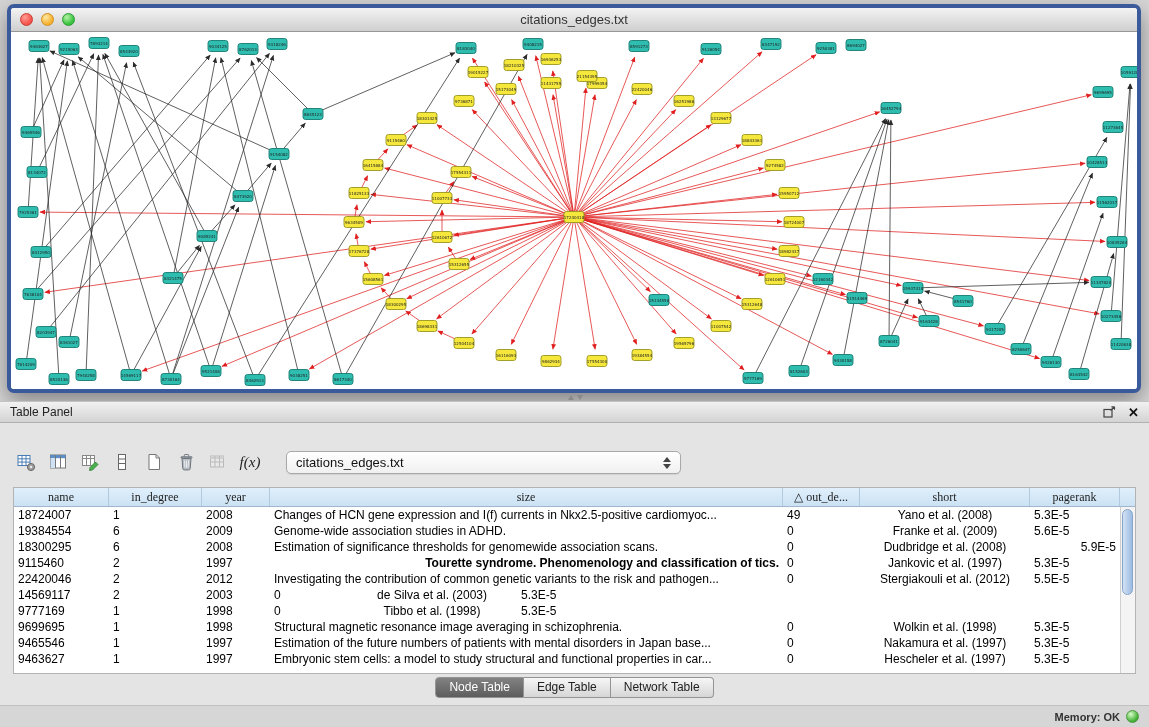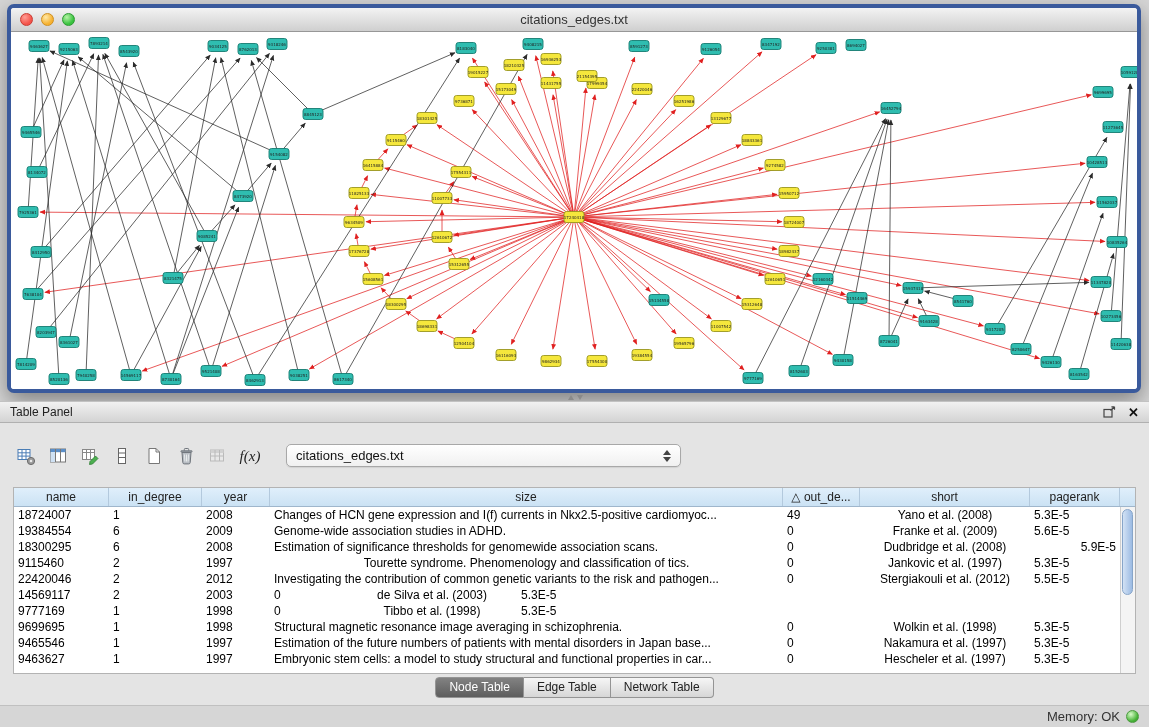--- a/index.html
+++ b/index.html
@@ -34,55 +34,55 @@
 
   
   .table-panel{position:absolute;left:0;top:401px;width:1149px;height:304px;background:#e4e4e4;
     border-top:1px solid #c2c2c2;box-sizing:border-box;}
   .panel-header{height:20px;background:linear-gradient(#f1f1f1,#d3d3d3);border-bottom:1px solid #b0b0b0;
     display:flex;align-items:center;padding:0 10px;font-size:12px;color:#222;}
   .panel-header .spacer{flex:1;}
   .float-icon{display:inline-flex;align-items:center;margin-right:12px;cursor:pointer;}
   .close-icon{font-size:13px;font-weight:bold;color:#111;cursor:pointer;line-height:1;}
 
-  .toolbar{position:absolute;left:14px;top:42px;height:30px;display:flex;align-items:flex-start;gap:8px;}
+  .toolbar{position:absolute;left:14px;top:42px;height:30px;display:flex;align-items:flex-end;gap:8px;}
   .ticon{width:24px;height:24px;display:flex;align-items:center;justify-content:center;cursor:pointer;}
   .fx{font-family:"Liberation Serif",serif;font-style:italic;font-size:15px;color:#222;}
   .dropdown{margin-left:16px;width:395px;height:23px;background:linear-gradient(#ffffff,#f0f0f0);
     border:1px solid #a8a8a8;border-radius:5px;display:flex;align-items:center;padding:0 9px;
     font-size:13px;color:#111;box-shadow:0 1px 1px rgba(0,0,0,0.08);cursor:pointer;box-sizing:border-box;}
   .dd-arrows{margin-left:auto;display:flex;flex-direction:column;gap:2px;}
   .dd-arrows .up{width:0;height:0;border-left:4px solid transparent;border-right:4px solid transparent;border-bottom:5px solid #444;}
   .dd-arrows .dn{width:0;height:0;border-left:4px solid transparent;border-right:4px solid transparent;border-top:5px solid #444;}
 
   .table-wrap{position:absolute;left:13px;right:13px;top:85px;height:187px;background:#fff;
     border:1px solid #b3b3b3;overflow:hidden;box-sizing:border-box;}
   .thead{display:flex;height:19px;background:linear-gradient(#e0effb,#cbe2f4);border-bottom:1px solid #9fb6cc;
     padding-right:15px;box-sizing:border-box;}
   .th{font-size:12px;line-height:18px;text-align:center;color:#222;border-right:1px solid #b3c9dd;
-    overflow:hidden;white-space:nowrap;box-sizing:border-box;cursor:pointer;}
+    overflow:hidden;white-space:nowrap;box-sizing:border-box;cursor:pointer;font-family:Liberation Serif, serif;}
   .tbody{background:#fff;}
   .tr{display:flex;height:16px;padding-right:15px;box-sizing:border-box;}
   .td{font-size:12px;line-height:16px;color:#000;padding:0 4px;overflow:hidden;white-space:nowrap;
     text-overflow:ellipsis;box-sizing:border-box;}
   .vscroll{position:absolute;right:0;top:19px;bottom:0;width:15px;background:#f4f4f4;border-left:1px solid #cfcfcf;box-sizing:border-box;}
   .vthumb{position:absolute;left:1px;top:2px;width:11px;height:86px;border-radius:6px;
     background:linear-gradient(to right,#d3e2f4,#9cbbe3);border:1px solid #87a5c9;box-sizing:border-box;}
 
   .tabs{position:absolute;left:0;right:0;top:275px;display:flex;justify-content:center;}
   .tab{height:19px;line-height:18px;font-size:12px;padding:0 13px;border:1px solid #949494;border-left:none;
     background:linear-gradient(#f6f6f6,#d6d6d6);color:#222;cursor:pointer;}
   .tab:first-child{border-left:1px solid #949494;border-radius:4px 0 0 4px;}
   .tab:last-child{border-radius:0 4px 4px 0;}
   .tab.active{background:linear-gradient(#828282,#5d5d5d);color:#fff;}
 
   
   .statusbar{position:absolute;left:0;top:705px;width:1149px;height:22px;background:#d6d6d6;
     border-top:1px solid #c0c0c0;display:flex;align-items:center;justify-content:flex-end;
-    padding-right:10px;gap:6px;font-size:13px;color:#333;box-sizing:border-box;}
+    padding-right:10px;gap:6px;font-size:11px;color:#333;box-sizing:border-box;font-weight:bold;}
   .mem-dot{width:13px;height:13px;border-radius:50%;border:1px solid #4c9a41;box-sizing:border-box;
     background:radial-gradient(circle at 35% 30%,#d9fccb,#47b337 65%,#2e8f25);}
 </style>
 </head>
 <body>
 
 <div class="desktop">
 
   <div class="network-window">
     <div class="titlebar">
@@ -744,21 +744,21 @@
             <div class="td" style="width: 68px; text-align: left;">2008</div>
             <div class="td" style="flex: 1 1 0%; text-align: left;">Estimation of significance thresholds for genomewide association scans.</div>
             <div class="td" style="width: 77px; text-align: left;">0</div>
             <div class="td" style="width: 170px; text-align: center;">Dudbridge et al. (2008)</div>
             <div class="td" style="width: 90px; text-align: right;">5.9E-5</div>
           </div>
           <div class="tr">
             <div class="td" style="width: 95px; text-align: left;">9115460</div>
             <div class="td" style="width: 93px; text-align: left;">2</div>
             <div class="td" style="width: 68px; text-align: left;">1997</div>
-            <div class="td" style="flex: 1 1 0%; text-align: center;">Tourette syndrome. Phenomenology and classification of tics.</div>
+            <div class="td" style="flex: 1 1 0%; text-align: right; font-weight: bold;">Tourette syndrome. Phenomenology and classification of tics.</div>
             <div class="td" style="width: 77px; text-align: left;">0</div>
             <div class="td" style="width: 170px; text-align: center;">Jankovic et al. (1997)</div>
             <div class="td" style="width: 90px; text-align: left;">5.3E-5</div>
           </div>
           <div class="tr">
             <div class="td" style="width: 95px; text-align: left;">22420046</div>
             <div class="td" style="width: 93px; text-align: left;">2</div>
             <div class="td" style="width: 68px; text-align: left;">2012</div>
             <div class="td" style="flex: 1 1 0%; text-align: left;">Investigating the contribution of common genetic variants to the risk and pathogen...</div>
             <div class="td" style="width: 77px; text-align: left;">0</div>

